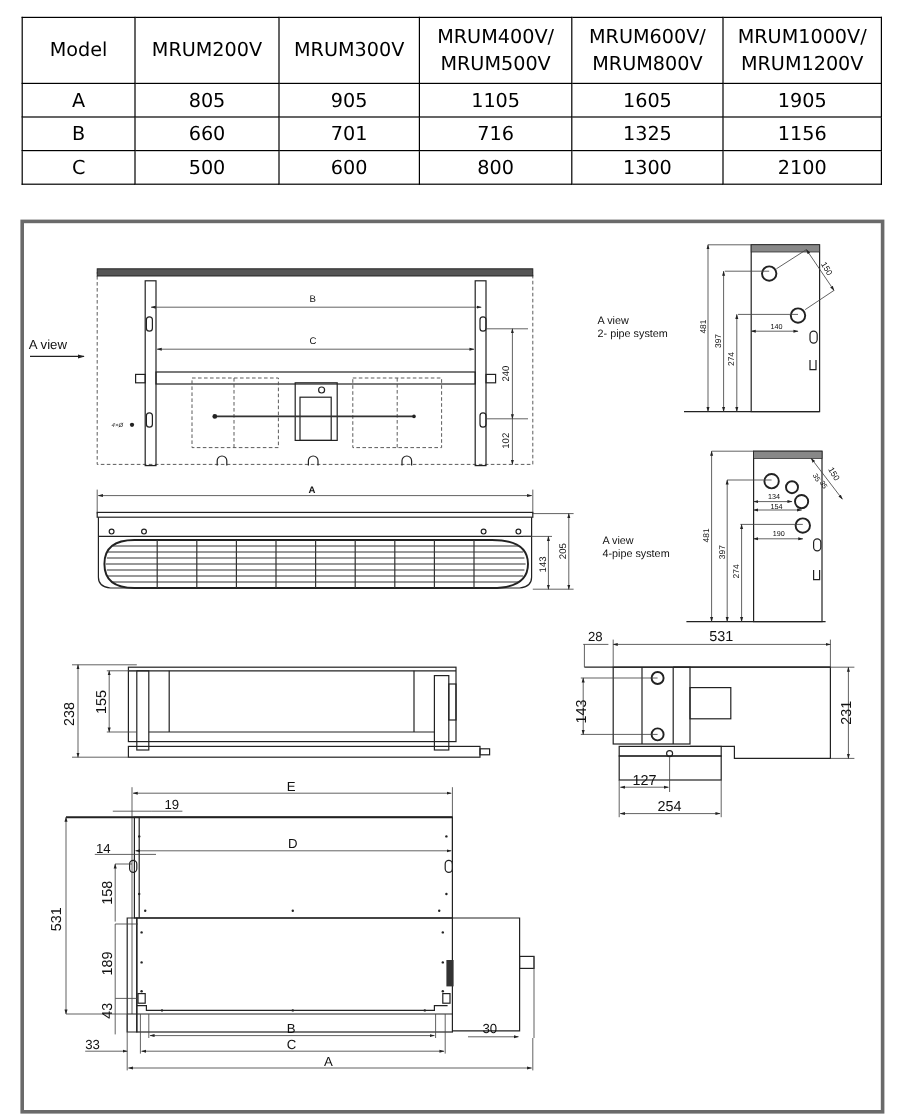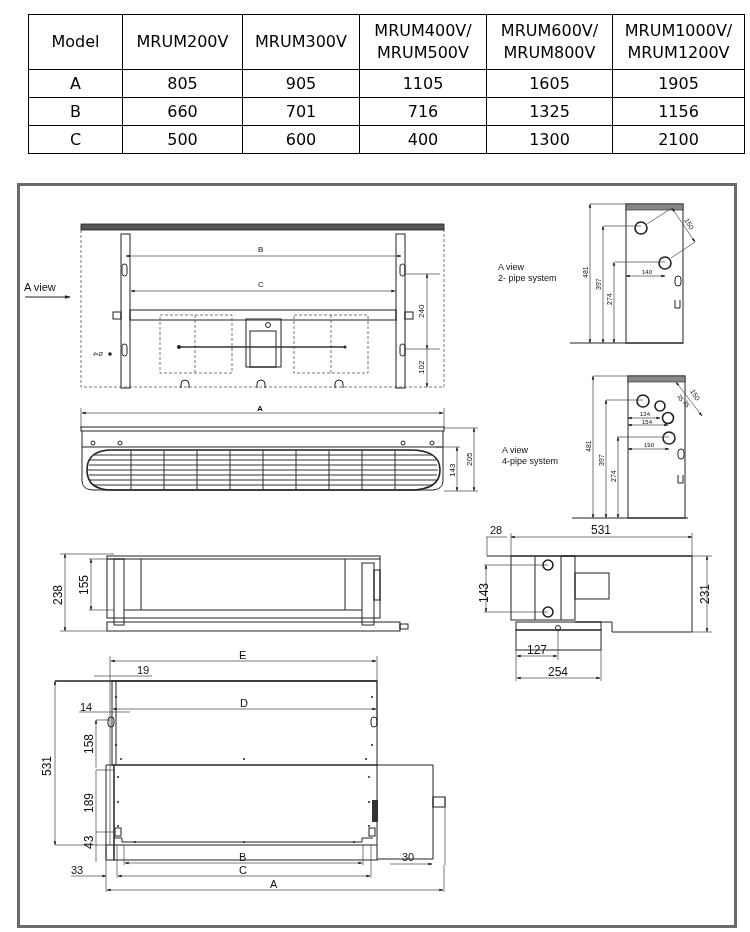--- a/index.html
+++ b/index.html
@@ -1,17 +1,17 @@
 <!DOCTYPE html>
 <html><head>
 <meta charset="utf-8">
 <style>
   html, body { margin: 0; padding: 0; background: #ffffff; }
   body { width: 750px; height: 932px; position: relative; overflow: hidden; font-family: "Liberation Sans", sans-serif; color: #000; }
-  .spec-table { position: absolute; left: 28px; top: 14px; width: 716px; border-collapse: collapse; table-layout: fixed; font-family: "DejaVu Sans", sans-serif; font-size: 16px; }
+  .spec-table { position: absolute; left: 18px; top: 14px; width: 716px; border-collapse: collapse; table-layout: fixed; font-family: "DejaVu Sans", sans-serif; font-size: 16px; }
   .spec-table th, .spec-table td { border: 1.5px solid #000; text-align: center; padding: 0; font-weight: normal; line-height: 22px; }
   .spec-table th { height: 54px; }
   .spec-table td { height: 27px; }
   .frame { position: absolute; left: 17px; top: 183px; width: 714px; height: 739px; border: 3px solid #6a6a6a; box-sizing: content-box; }
   svg { position: absolute; left: 0; top: 0; }
   svg text { font-family: "Liberation Sans", sans-serif; fill: #111; }
   .ln { stroke: #222; stroke-width: 1; fill: none; }
   .ln2 { stroke: #222; stroke-width: 1.6; fill: none; }
   .thin { stroke: #444; stroke-width: 0.7; fill: none; }
   .dash { stroke: #555; stroke-width: 0.8; fill: none; stroke-dasharray: 3 2; }
@@ -53,21 +53,21 @@
       <td>660</td>
       <td>701</td>
       <td>716</td>
       <td>1325</td>
       <td>1156</td>
     </tr>
     <tr>
       <td>C</td>
       <td>500</td>
       <td>600</td>
-      <td>400</td>
+      <td>800</td>
       <td>1300</td>
       <td>2100</td>
     </tr>
   </tbody>
 </table>
 
 <div class="frame"></div>
 
 <svg width="750" height="932" viewBox="0 0 750 932">
   <defs>

